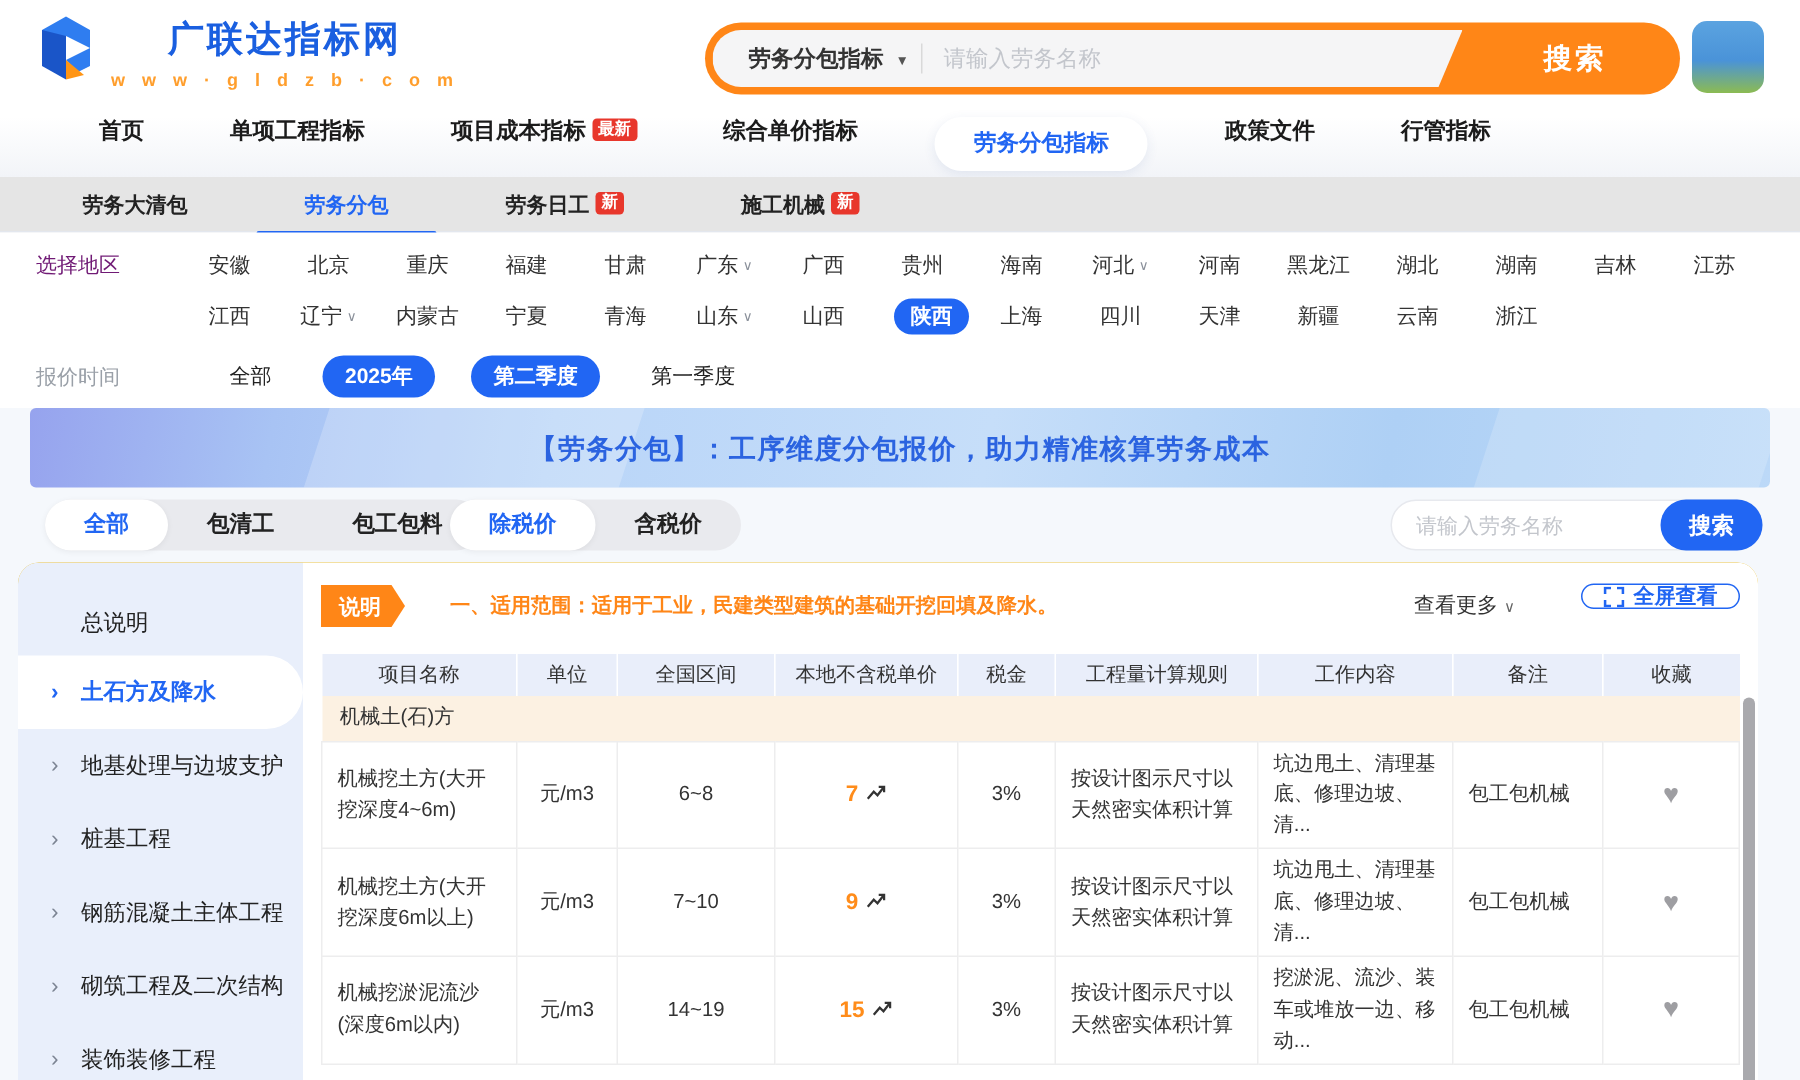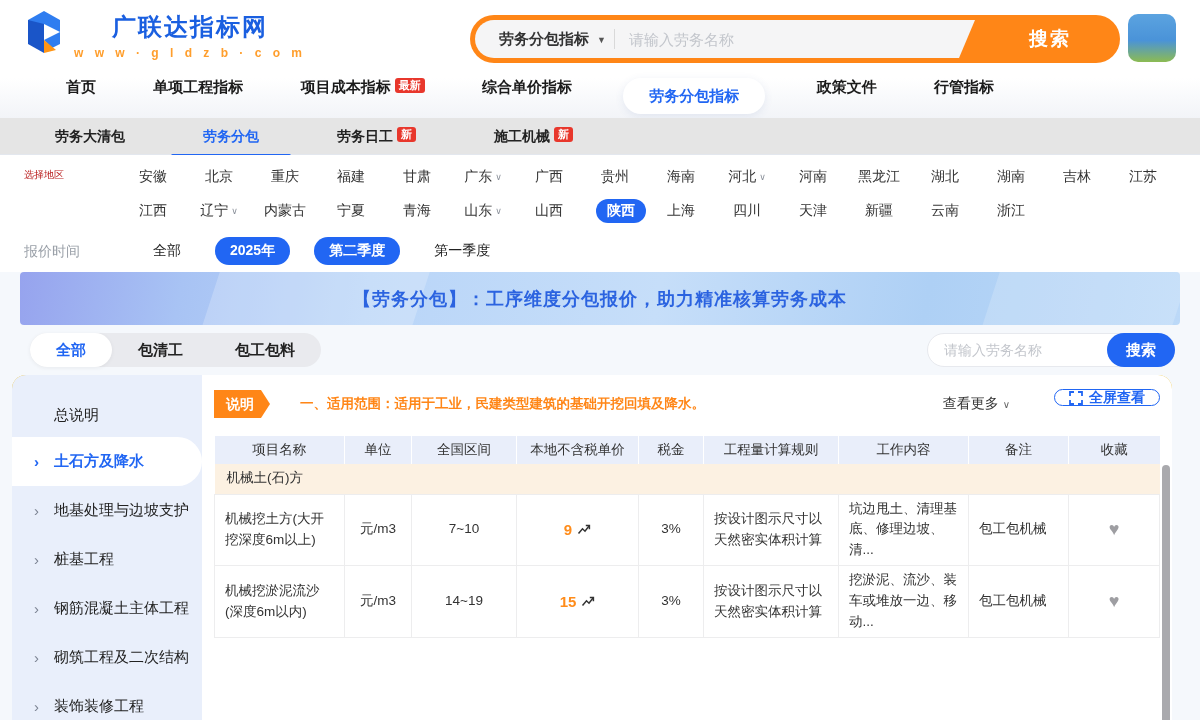--- a/index.html
+++ b/index.html
@@ -39,21 +39,21 @@
 
   
   .subnav { position:absolute; top:118px; left:0; width:1200px; height:37px; background:#e5e5e5; border-bottom:1px solid #e3e7ee; }
   .subnav-inner { position:absolute; left:55px; height:37px; display:flex; align-items:center; gap:78px; }
   .subnav-item { position:relative; font-size:14px; font-weight:bold; color:#222; cursor:pointer; white-space:nowrap; }
   .subnav-item.active { color:#2166f3; }
   .subnav-item.active::after { content:""; position:absolute; left:-32px; right:-32px; bottom:-11px; height:3px; background:#2166f3; border-radius:2px; }
 
   
   .region { position:absolute; top:155px; left:0; width:1200px; height:77px; background:#fff; }
-  .region-label { position:absolute; left:24px; top:13px; font-size:10px; color:#b91c1c; }
+  .region-label { position:absolute; left:24px; top:13px; font-size:14px; color:#701a75; }
   .region-grid { position:absolute; left:120px; top:0; width:1060px; display:grid; grid-template-columns:repeat(16,66px); row-gap:0; }
   .region-grid.r1 { top:8px; }
   .region-grid.r2 { top:42px; }
   .region-cell { height:28px; display:flex; align-items:center; justify-content:center; font-size:14px; color:#333; cursor:pointer; white-space:nowrap; }
   .region-cell .dd { font-size:9px; color:#8a909a; margin-left:3px; }
   .region-cell.selected span.lbl { background:#2166f3; color:#fff; border-radius:14px; padding:3px 11px; font-weight:bold;margin-left:12px; }
 
   
   .timebar { position:absolute; top:232px; left:0; width:1200px; height:40px; background:#fff; }
   .time-label { position:absolute; left:24px; top:11px; font-size:14px; color:#9aa0a8; }
@@ -288,20 +288,24 @@
 
 <div class="banner">
   <div class="banner-text">【劳务分包】：工序维度分包报价，助力精准核算劳务成本</div>
 </div>
 
 <div class="filterbar">
   <div class="pillgroup pg1">
     <div class="pg-item active">全部</div>
     <div class="pg-item">包清工</div>
     <div class="pg-item">包工包料</div>
+  </div>
+  <div class="pillgroup pg2">
+    <div class="pg-item active">除税价</div>
+    <div class="pg-item">含税价</div>
   </div>
   <div class="mini-search">
     <input class="mini-input" type="text" placeholder="请输入劳务名称" style="">
     <button class="mini-btn">搜索</button>
   </div>
 </div>
 
 <div class="content">
 
   <div class="sidebar">
@@ -376,20 +380,36 @@
             <th>备注</th>
             <th>收藏</th>
           </tr>
         </thead>
         <tbody>
           <tr class="group">
             <td colspan="9">机械土(石)方</td>
           </tr>
 
 
+          <tr class="datarow">
+            <td>机械挖土方(大开挖深度4~6m)</td>
+            <td class="c">元/m3</td>
+            <td class="c">6~8</td>
+            <td class="c">
+              <span class="price">7</span><svg width="14" height="12" viewBox="0 0 14 12" fill="none" stroke="#333" stroke-width="1.5">
+                  <path d="M1.5 10.5 L5.5 5.8 L8 8.2 L12 3"></path>
+                  <path d="M8.8 2.6 H12.4 V6.2"></path>
+                </svg>
+            </td>
+            <td class="c">3%</td>
+            <td>按设计图示尺寸以天然密实体积计算</td>
+            <td>坑边甩土、清理基底、修理边坡、清...</td>
+            <td>包工包机械</td>
+            <td class="c"><span class="heart">♥</span></td>
+          </tr>
 
           <tr class="datarow">
             <td>机械挖土方(大开挖深度6m以上)</td>
             <td class="c">元/m3</td>
             <td class="c">7~10</td>
             <td class="c">
               <span class="price">9</span><svg width="14" height="12" viewBox="0 0 14 12" fill="none" stroke="#333" stroke-width="1.5">
                   <path d="M1.5 10.5 L5.5 5.8 L8 8.2 L12 3"></path>
                   <path d="M8.8 2.6 H12.4 V6.2"></path>
                 </svg>

